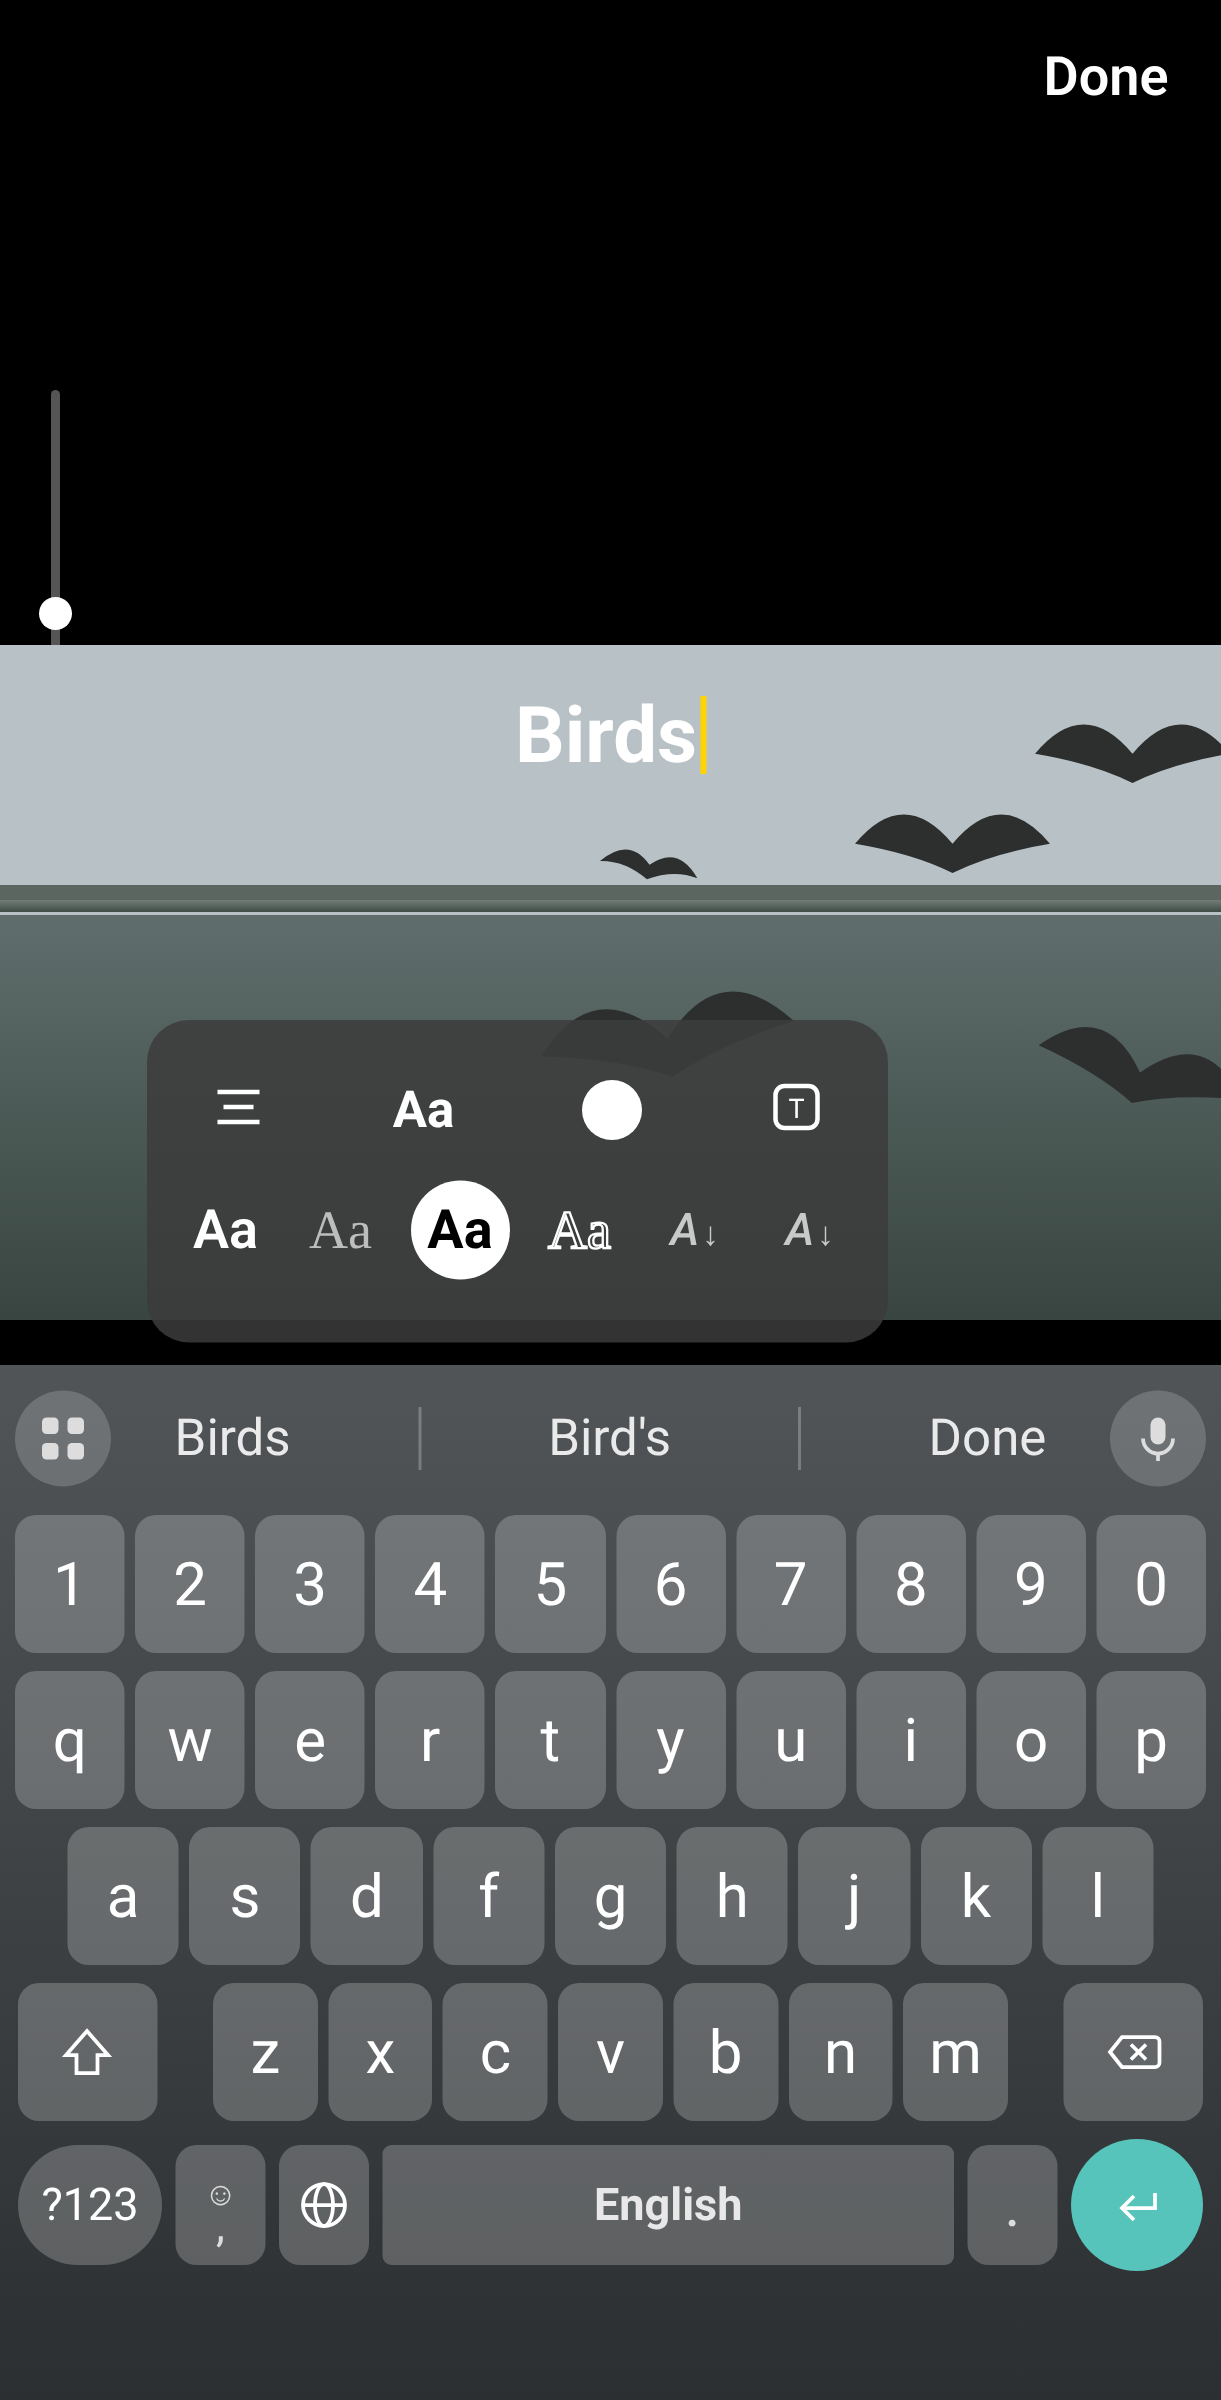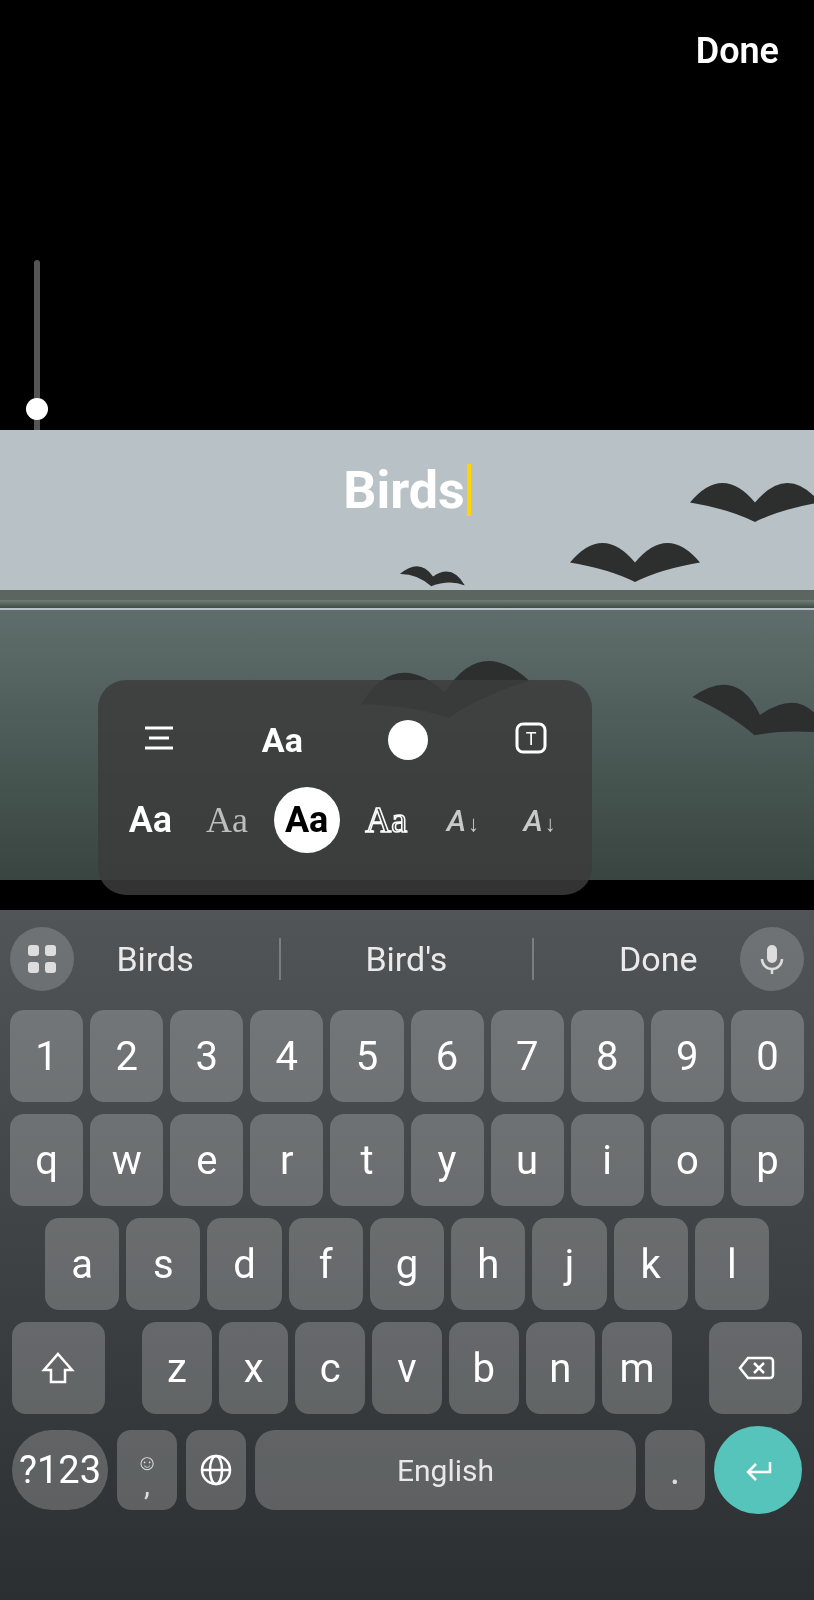--- a/index.html
+++ b/index.html
@@ -68,25 +68,25 @@
   .r-num .key { flex: 1; min-width: 58px; }
   .r-top .key { flex: 1; min-width: 70px; }
   .r-mid { padding: 0 45px; }
   .r-mid .key { flex: 1; min-width: 72px; }
   .r-bot .key { width: 72px; }
   .r-bot .shift, .r-bot .bksp { width: 96px; display: flex; align-items: center; justify-content: center; }
   .r-bot { gap: 7px; padding: 0 12px; }
   .r-bot .gap { width: 24px; }
   .r-last { gap: 9px; padding: 0 12px; align-items: center; }
   .sym { width: 96px; height: 80px; background: rgba(255,255,255,0.22); border-radius: 40px;
-         display: flex; align-items: center; justify-content: center; font-size: 38px; }
+         display: flex; align-items: center; justify-content: center; font-size: 30px; }
   .small { width: 60px; height: 80px; background: rgba(255,255,255,0.22); border-radius: 14px;
            display: flex; flex-direction: column; align-items: center; justify-content: center; gap: 4px; color:#ddd; }
-  .space { flex: 1; height: 80px; background: rgba(255,255,255,0.22); border-radius: 20px;
-           display: flex; align-items: center; justify-content: center; font-size: 30px; color: #e8e8e8; }
+  .space { flex: 1; height: 80px; background: rgba(255,255,255,0.22); border-radius: 6px;
+           display: flex; align-items: center; justify-content: center; font-size: 30px; color: #e8e8e8; font-weight: bold; }
   .enter { width: 88px; height: 88px; background: #57c4bb; border-radius: 50%;
            display: flex; align-items: center; justify-content: center; }
   .shift svg, .bksp svg, .enter svg, .globe svg { width: 40px; height: 40px; stroke: #fff; stroke-width: 2.5; fill: none; }
   .emoji { font-size: 22px; }
   .comma { font-size: 30px; line-height: 10px; }
   .period { font-size: 40px; }
 </style>
 </head>
 <body>
 

